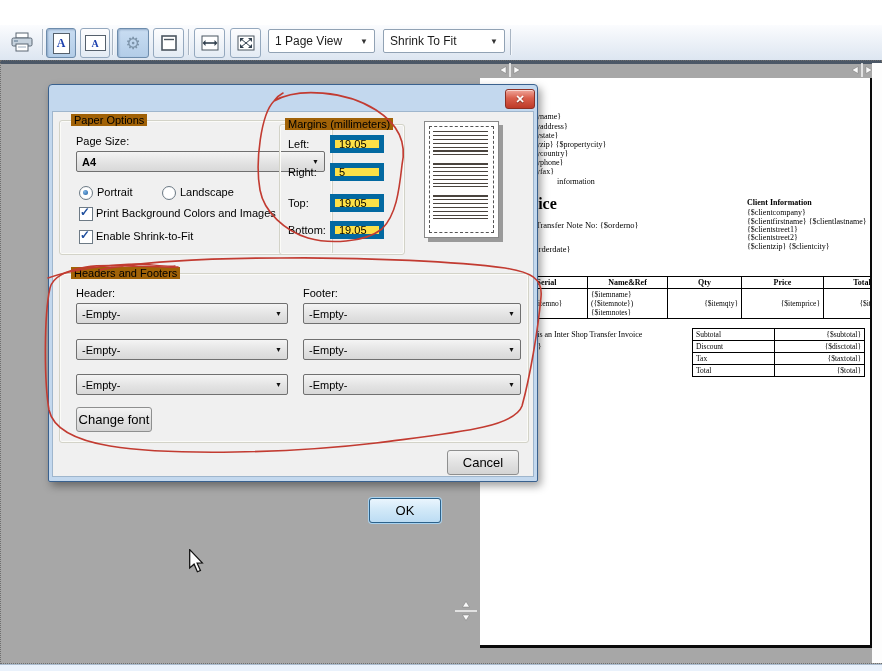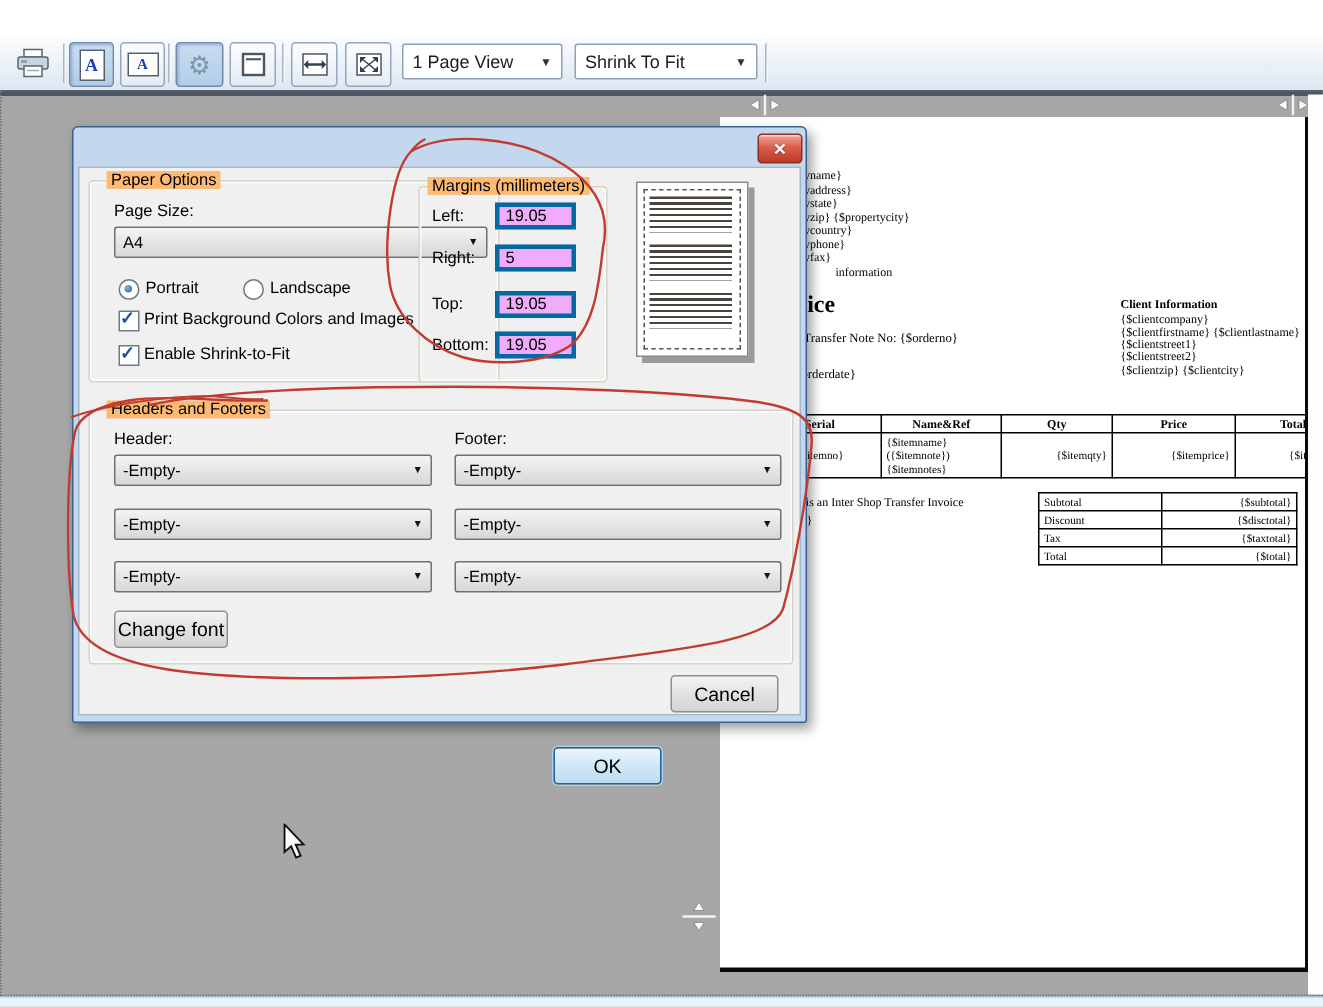--- a/index.html
+++ b/index.html
@@ -55,26 +55,26 @@
           background:linear-gradient(#e3effc,#c3d8ee);}
   #dlg-title{left:11px;top:6px;font-size:12px;color:#101010;}
   #dlg-close{left:456px;top:4px;width:28px;height:18px;border:1px solid #8c2f23;border-radius:3px;
           background:linear-gradient(#f0a79b,#d95f4c 45%,#bd3a28);color:#fff;font-weight:bold;
           font-size:11px;display:flex;align-items:center;justify-content:center;
           box-shadow:inset 0 1px 0 rgba(255,255,255,.55);text-shadow:0 1px 1px rgba(0,0,0,.4);}
   #dlg-body{left:3px;top:26px;width:482px;height:366px;background:#f0f0f0;border:1px solid #9fb6cd;
             box-sizing:border-box;}
   .group{position:absolute;border:1px solid #d3d3c8;border-radius:3px;
          box-shadow:inset 0 0 0 1px #fbfbf8;}
-  .legend{position:absolute;background:#fdba74;padding:0 3px;font-size:11px;}
+  .legend{position:absolute;background:#a16207;padding:0 3px;font-size:11px;}
   .combo{position:absolute;height:21px;border:1px solid #707070;border-radius:2px;
          background:linear-gradient(#f4f4f4,#e2e2e2 60%,#d8d8d8);display:flex;align-items:center;
          font-size:11px;padding:0 5px;box-sizing:border-box;}
   .combo .arr{margin-left:auto;font-size:7px;color:#111;}
-  .tbox{position:absolute;width:54px;height:18px;border:3px solid #0369a1;background:#f0abfc;
+  .tbox{position:absolute;width:54px;height:18px;border:5px solid #0369a1;background:#fde047;
         font-size:11px;font-family:"Liberation Sans",sans-serif;padding:0 0 0 4px;box-sizing:border-box;}
   .radio{position:absolute;width:12px;height:12px;border:1px solid #6d7a85;border-radius:50%;
          background:radial-gradient(#fff 55%,#e6e9ec);}
   .radio.sel:before{content:"";position:absolute;left:2.5px;top:2.5px;width:5px;height:5px;
          border-radius:50%;background:radial-gradient(circle at 35% 35%,#7fb6e8,#1e5d9e);}
   .check{position:absolute;width:12px;height:12px;border:1px solid #6d7a85;background:#fff;}
   .check.on:before{content:"\2713";position:absolute;left:0px;top:-3px;color:#1f4f9e;
          font-size:12px;font-weight:bold;}
   .btn{position:absolute;border:1px solid #8e8f8f;border-radius:3px;
        background:linear-gradient(#f4f4f4,#e4e4e4 45%,#d4d4d4);display:flex;align-items:center;
@@ -261,21 +261,21 @@
 
   <div class="abs" id="dialog" style="z-index:30;">
     <div class="abs" id="dlg-close">
       <span>✕</span>
     </div>
     <div class="abs" id="dlg-body"></div>
 
     <div class="group" style="left:10px;top:35px;width:272px;height:133px;"></div>
     <div class="legend" style="left:22px;top:29px;">Paper Options</div>
     <div class="lbl" style="left:27px;top:50px;">Page Size:</div>
-    <div class="combo" style="left:27px;top:66px;width:249px;">
+    <div class="combo" style="left:27px;top:66px;width:249px;font-weight:bold;">
       <span>A4</span>
       <span class="arr">▼</span>
     </div>
     <div class="radio sel" style="left:30px;top:101px;"></div>
     <div class="lbl" style="left:48px;top:101px;">Portrait</div>
     <div class="radio" style="left:113px;top:101px;"></div>
     <div class="lbl" style="left:131px;top:101px;">Landscape</div>
     <div class="check on" style="left:30px;top:122px;"></div>
     <div class="lbl" style="left:47px;top:122px;">Print Background Colors and Images</div>
     <div class="check on" style="left:30px;top:145px;"></div>

